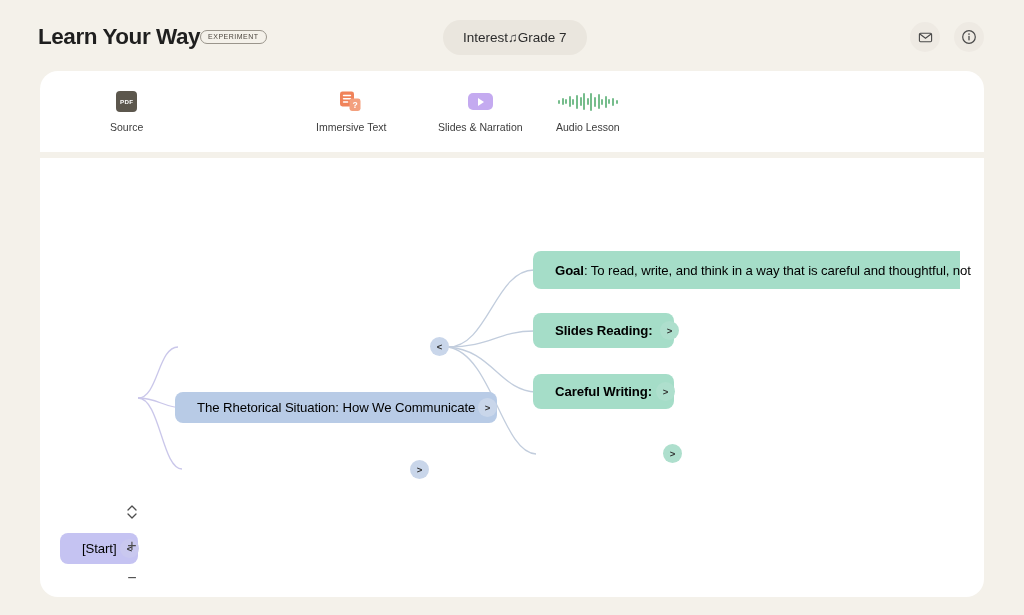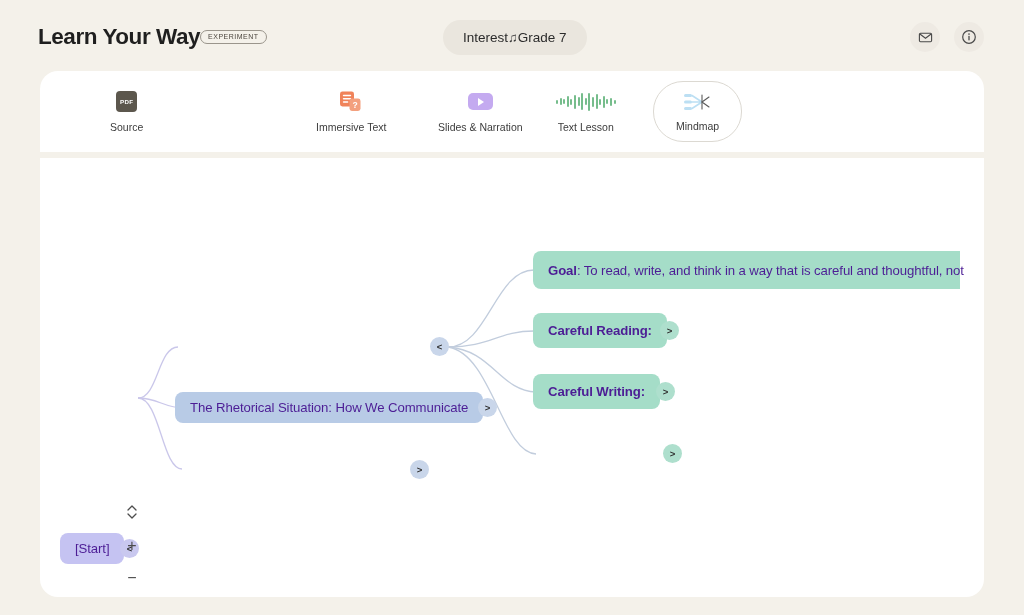--- a/index.html
+++ b/index.html
@@ -76,22 +76,22 @@
 
   
   .canvas {
     position: absolute; left: 40px; top: 158px; width: 944px; height: 439px;
     background: #ffffff; border-radius: 0 0 18px 18px; overflow: hidden;
   }
   .edges { position: absolute; left: 0; top: 0; width: 944px; height: 439px; }
 
   .node {
     position: absolute; display: flex; align-items: center;
-    border-radius: 8px; padding: 0 15px;
-    font-size: 13.2px; color: #4c1d95; white-space: nowrap;
+    border-radius: 8px; padding: 0 22px;
+    font-size: 13.2px; color: #000000; white-space: nowrap;
     letter-spacing: -0.1px; cursor: pointer;
   }
   .node.blue   { background: #b8cbe6; }
   .node.lav    { background: #c5c3f2; }
   .node.green  { background: #a5ddc8; }
   .node.clip-r { border-top-right-radius: 0; border-bottom-right-radius: 0; }
   .node b { font-weight: 700; }
 
   .tgl {
     position: absolute; width: 19px; height: 19px; border-radius: 50%;
@@ -193,38 +193,23 @@
               <i style="height: 18px;"></i>
               <i style="height: 10px;"></i>
               <i style="height: 15px;"></i>
               <i style="height: 6px;"></i>
               <i style="height: 12px;"></i>
               <i style="height: 5px;"></i>
               <i style="height: 8px;"></i>
               <i style="height: 4px;"></i>
             </div>
         </div>
-        <div class="tab-label">Text Lesson</div>
-      </div>
-
-      <div class="tab" style="left:613px; top:9px;">
-        <div class="tab-sel-box">
-          <div class="tab-ico">
-            <svg width="30" height="22" viewBox="0 0 30 22">
-              <path d="M19 11 L9 4.5 M19 11 L9 11 M19 11 L9 17.5" stroke="#bcdff3" stroke-width="1.6" fill="none" stroke-linecap="round"></path>
-              <rect x="1" y="3" width="8" height="3" rx="1.5" fill="#bcdff3"></rect>
-              <rect x="1" y="9.5" width="8" height="3" rx="1.5" fill="#bcdff3"></rect>
-              <rect x="1" y="16" width="8" height="3" rx="1.5" fill="#bcdff3"></rect>
-              <path d="M19 4 L19 18" stroke="#5a5a5a" stroke-width="1.1" fill="none" stroke-linecap="round"></path>
-              <path d="M19 11 L26 6 M19 11 L26 16" stroke="#5a5a5a" stroke-width="1.1" fill="none" stroke-linecap="round"></path>
-            </svg>
-          </div>
-          <div class="tab-label">Mindmap</div>
-        </div>
-      </div>
+        <div class="tab-label">Audio Lesson</div>
+      </div>
+
 
     </div>
   </div>
 
   <div class="canvas">
 
     <svg class="edges" viewBox="0 0 944 439">
       <g fill="none" stroke="#cac7ea" stroke-width="1.3">
         <path d="M98 240 C 118 240, 118 189, 138 189"></path>
         <path d="M98 240 C 118 240, 124 250, 144 250"></path>
@@ -250,21 +235,21 @@
     </div>
     <div class="tgl blue" style="left:438px; top:240px;">&gt;</div>
 
     <div class="tgl blue" style="left:370px; top:302px;">&gt;</div>
 
     <div class="node green clip-r" style="left:493px; top:93px; height:38px; width:427px;">
       <span><b>Goal</b><span>: To read, write, and think in a way that is careful and thoughtful, not</span></span>
     </div>
 
     <div class="node green" style="left:493px; top:155px; height:35px;">
-      <b>Careful Reading:</b>
+      <b>Slides Reading:</b>
     </div>
     <div class="tgl green" style="left:620px; top:163px;">&gt;</div>
 
     <div class="node green" style="left:493px; top:216px; height:35px;align-items:center;">
       <b>Careful Writing:</b>
     </div>
     <div class="tgl green" style="left:616px; top:224px;">&gt;</div>
 
     <div class="tgl green" style="left:623px; top:286px;">&gt;</div>
 

